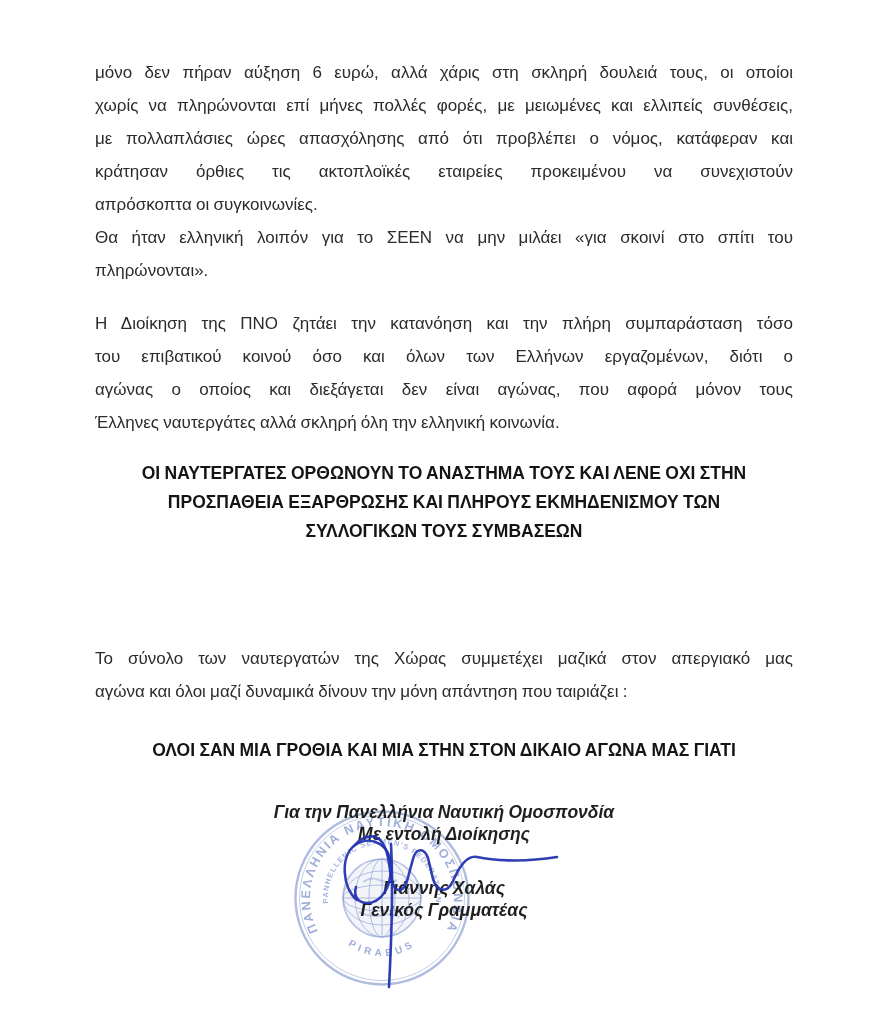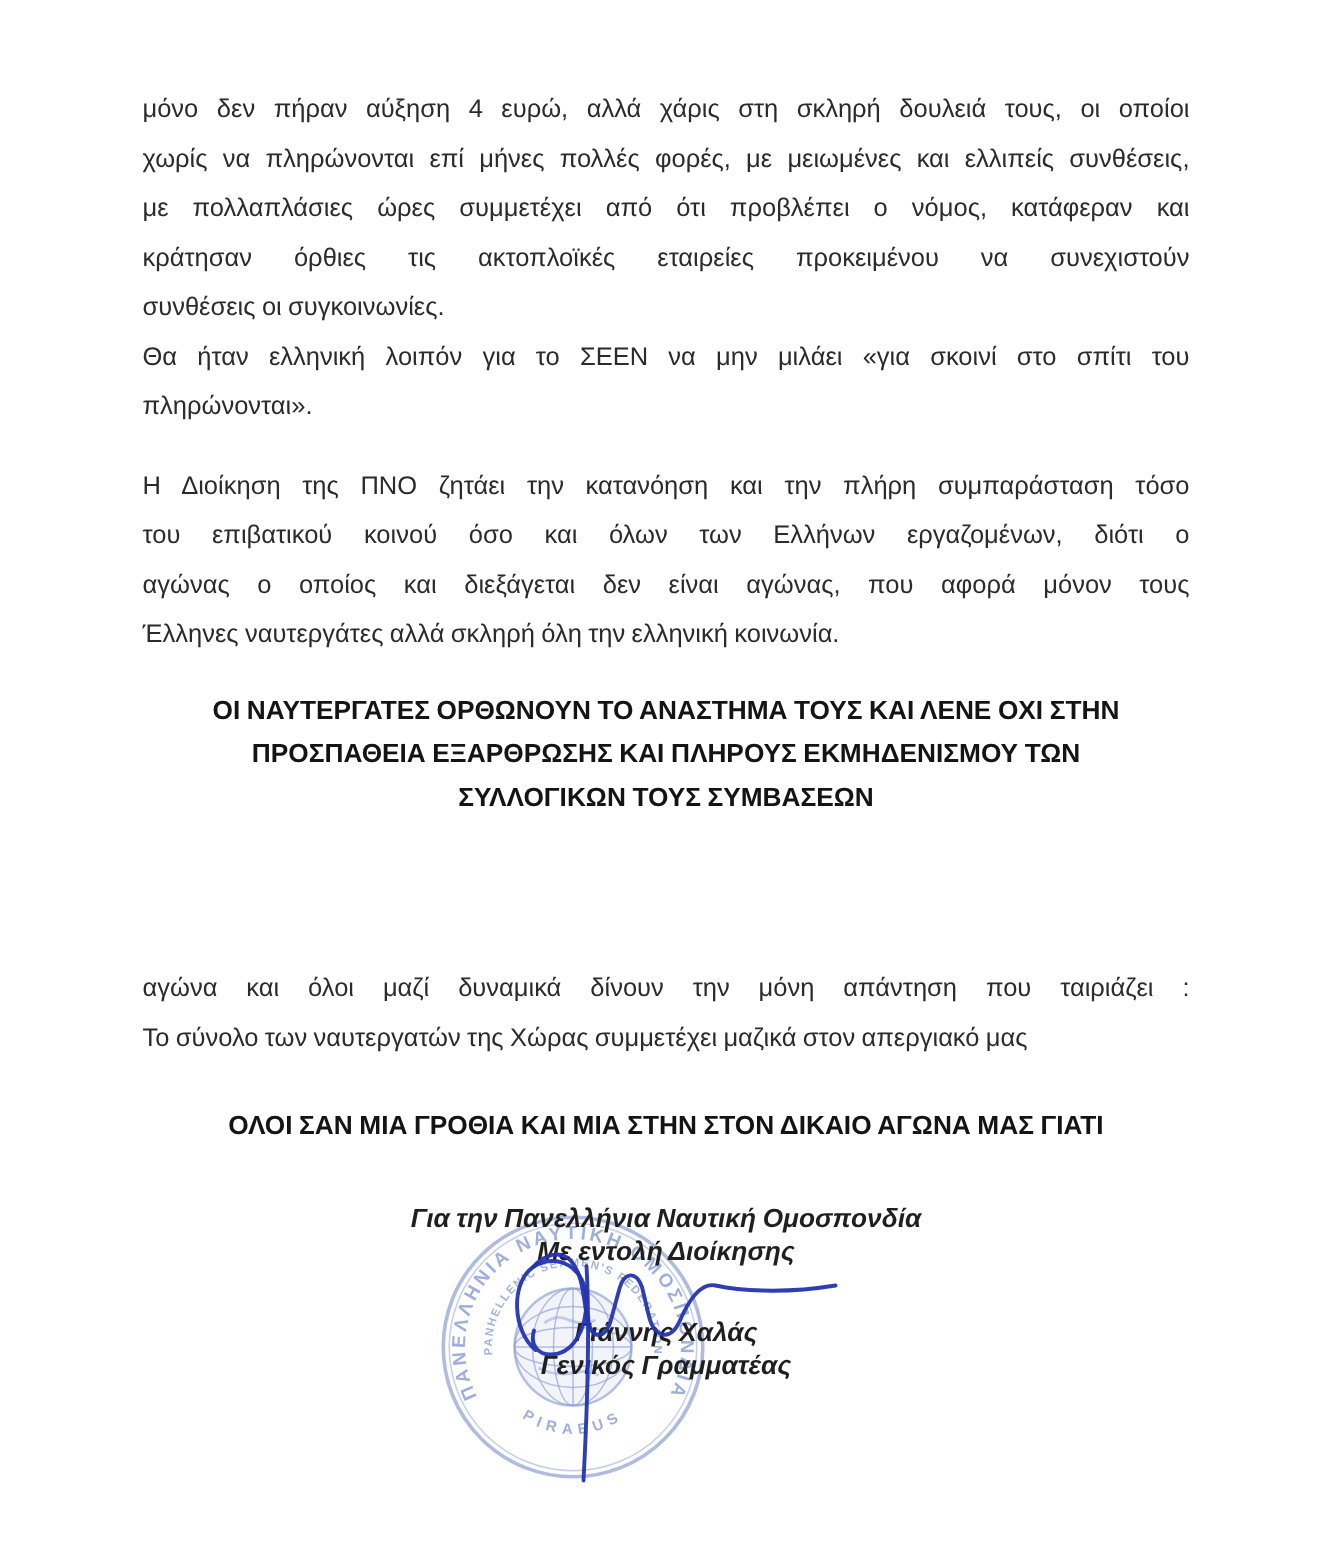--- a/index.html
+++ b/index.html
@@ -107,25 +107,25 @@
       <textPath href="#arc-inner" startOffset="50%" text-anchor="middle">PANHELLENIC SEAMEN'S FEDERATION</textPath>
     </text>
     <text font-size="10" font-weight="bold" letter-spacing="4" fill="currentColor" fill-opacity="0.9">
       <textPath href="#arc-bottom" startOffset="50%" text-anchor="middle">PIRAEUS</textPath>
     </text>
   </svg>
 
   <div class="content">
 
     <div class="para">
-        <div class="line">μόνο δεν πήραν αύξηση 4 ευρώ, αλλά χάρις στη σκληρή δουλειά τους, οι οποίοι</div>
+        <div class="line">μόνο δεν πήραν αύξηση 6 ευρώ, αλλά χάρις στη σκληρή δουλειά τους, οι οποίοι</div>
         <div class="line">χωρίς να πληρώνονται επί μήνες πολλές φορές, με μειωμένες και ελλιπείς συνθέσεις,</div>
-        <div class="line">με πολλαπλάσιες ώρες συμμετέχει από ότι προβλέπει ο νόμος, κατάφεραν και</div>
+        <div class="line">με πολλαπλάσιες ώρες απασχόλησης από ότι προβλέπει ο νόμος, κατάφεραν και</div>
         <div class="line">κράτησαν όρθιες τις ακτοπλοϊκές εταιρείες  προκειμένου να συνεχιστούν</div>
-        <div class="line">συνθέσεις οι συγκοινωνίες.</div>
+        <div class="line">απρόσκοπτα οι συγκοινωνίες.</div>
       </div>
 
     <div class="para">
         <div class="line">Θα ήταν ελληνική λοιπόν για το ΣΕΕΝ να μην μιλάει «για σκοινί στο σπίτι του</div>
         <div class="line">πληρώνονται».</div>
       </div>
 
     <div class="para gap-md">
         <div class="line">Η Διοίκηση της ΠΝΟ ζητάει την κατανόηση και την πλήρη συμπαράσταση τόσο</div>
         <div class="line">του επιβατικού κοινού όσο και όλων των Ελλήνων εργαζομένων,  διότι ο</div>
@@ -133,22 +133,22 @@
         <div class="line">Έλληνες ναυτεργάτες αλλά σκληρή όλη την ελληνική κοινωνία.</div>
       </div>
 
     <div class="heading gap-md">
         <div class="line">ΟΙ  ΝΑΥΤΕΡΓΑΤΕΣ  ΟΡΘΩΝΟΥΝ ΤΟ ΑΝΑΣΤΗΜΑ ΤΟΥΣ ΚΑΙ ΛΕΝΕ ΟΧΙ ΣΤΗΝ</div>
         <div class="line">ΠΡΟΣΠΑΘΕΙΑ ΕΞΑΡΘΡΩΣΗΣ ΚΑΙ ΠΛΗΡΟΥΣ ΕΚΜΗΔΕΝΙΣΜΟΥ ΤΩΝ</div>
         <div class="line">ΣΥΛΛΟΓΙΚΩΝ ΤΟΥΣ ΣΥΜΒΑΣΕΩΝ</div>
       </div>
 
     <div class="para gap-xl">
+        <div class="line">Το  σύνολο των ναυτεργατών  της  Χώρας  συμμετέχει μαζικά  στον απεργιακό  μας</div>
         <div class="line">αγώνα και  όλοι μαζί δυναμικά  δίνουν  την  μόνη  απάντηση  που  ταιριάζει :</div>
-        <div class="line">Το  σύνολο των ναυτεργατών  της  Χώρας  συμμετέχει μαζικά  στον απεργιακό  μας</div>
       </div>
 
     <div class="heading gap-lg">
         <div class="line">ΟΛΟΙ  ΣΑΝ  ΜΙΑ ΓΡΟΘΙΑ ΚΑΙ ΜΙΑ ΣΤΗΝ ΣΤΟΝ ΔΙΚΑΙΟ ΑΓΩΝΑ ΜΑΣ ΓΙΑΤΙ</div>
       </div>
 
     <div class="sig-block gap-sig">
       <div class="sig-line">Για  την  Πανελλήνια  Ναυτική  Ομοσπονδία</div>
       <div class="sig-line">Με  εντολή  Διοίκησης</div>
       <div class="sig-line sig-name-gap">Γιάννης  Χαλάς</div>

